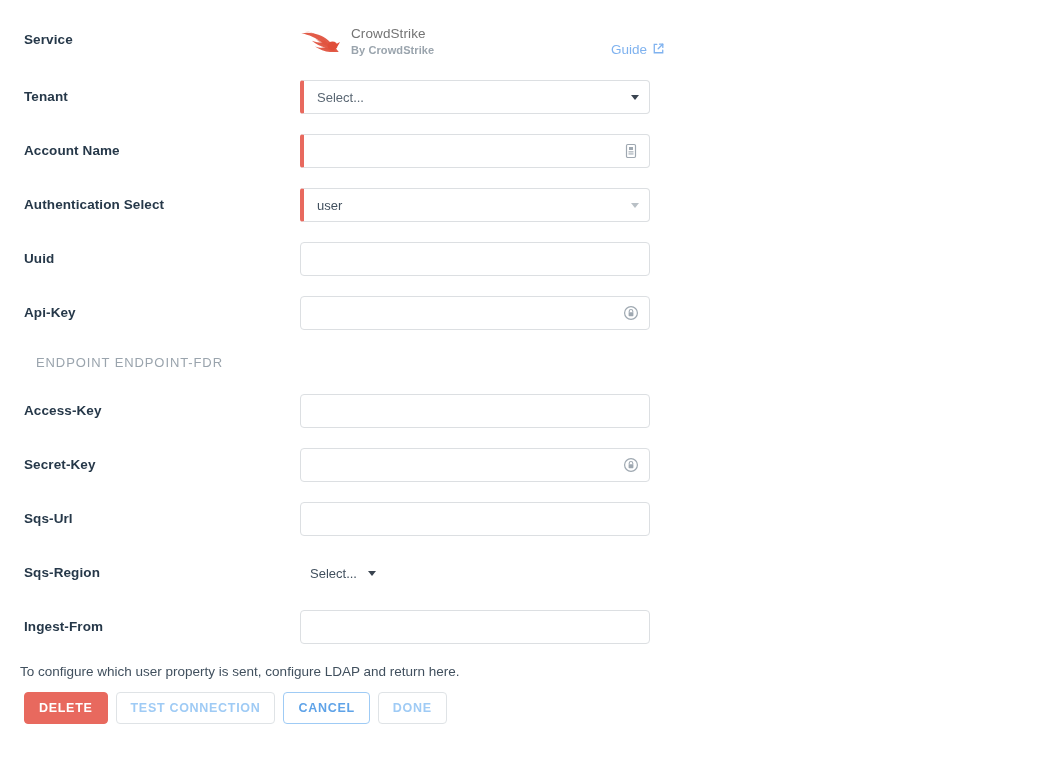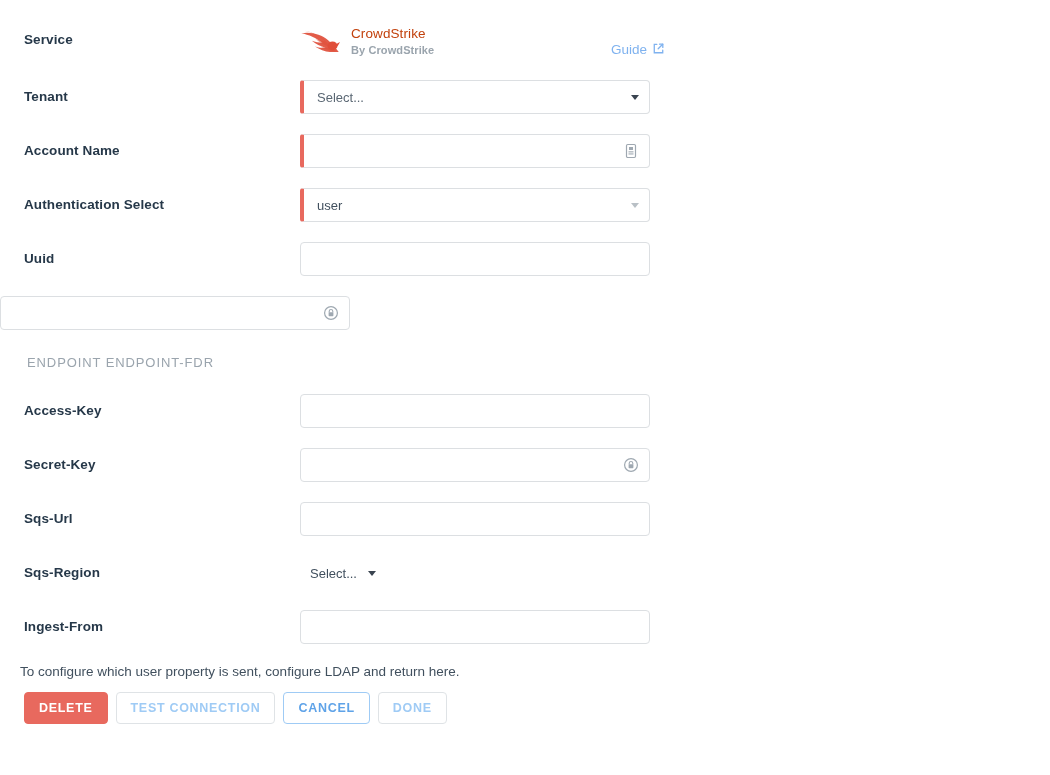--- a/index.html
+++ b/index.html
@@ -62,21 +62,21 @@
   }
   .logo-mark {
     width: 40px;
     height: 30px;
     flex: 0 0 auto;
     display: block;
   }
   .service-names { line-height: 1.25; }
   .service-name {
     font-size: 13.5px;
-    color: #c2410c;
+    color: #737373;
     letter-spacing: .1px;
   }
   .service-vendor {
     font-size: 11px;
     color: #9aa4ad;
     letter-spacing: .1px;
     margin-top: 1px;
     font-weight: bold;
   }
   .guide-link {
@@ -148,21 +148,21 @@
     color: #41505e;
     margin-left: 10px;
     cursor: pointer;
   }
 
   
   .section-head {
     height: 44px;
     display: flex;
     align-items: center;
-    padding-left: 27px;
+    padding-left: 36px;
     font-size: 13px;
     letter-spacing: .9px;
     color: #9aa4ad;
     text-transform: uppercase;
   }
 
   
   .helper {
     padding-left: 20px;
     font-size: 13.5px;
@@ -278,20 +278,21 @@
     <div class="row">
       <div class="row-label">Uuid</div>
       <div class="row-control">
         <div class="ctl tall">
           <span class="ctl-text"></span>
         </div>
       </div>
     </div>
 
     <div class="row">
+      <div class="row-label">Api-Key</div>
       <div class="row-control">
         <div class="ctl tall">
           <span class="ctl-text"></span>
           <svg class="field-icon" viewBox="0 0 16 16">
             <circle cx="8" cy="8" r="6.4" fill="none" stroke="#9aa4ad" stroke-width="1.2"></circle>
             <path d="M6.2 7.4 V6.3 a1.8 1.8 0 0 1 3.6 0 V7.4" fill="none" stroke="#9aa4ad" stroke-width="1.1"></path>
             <rect x="5.6" y="7.3" width="4.8" height="4" rx="0.7" fill="#9aa4ad"></rect>
           </svg>
         </div>
       </div>

